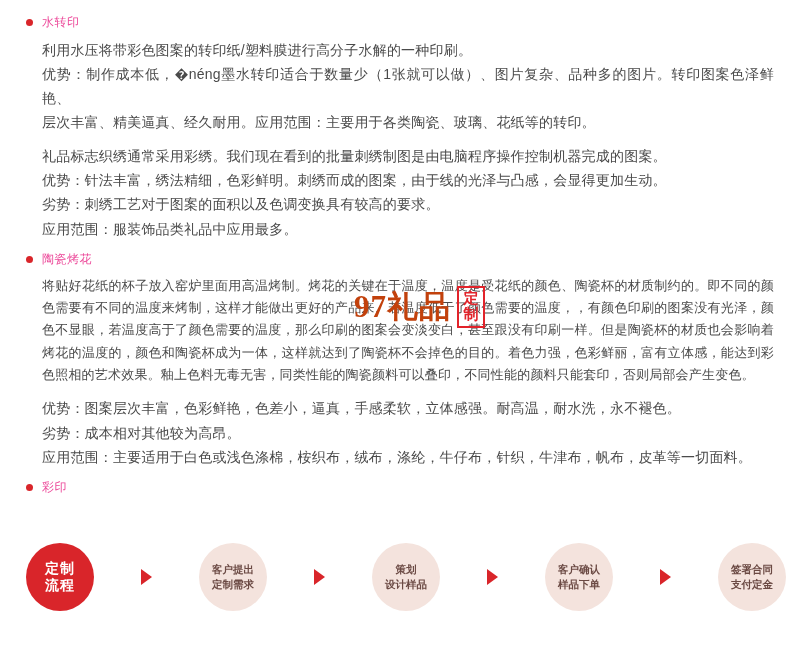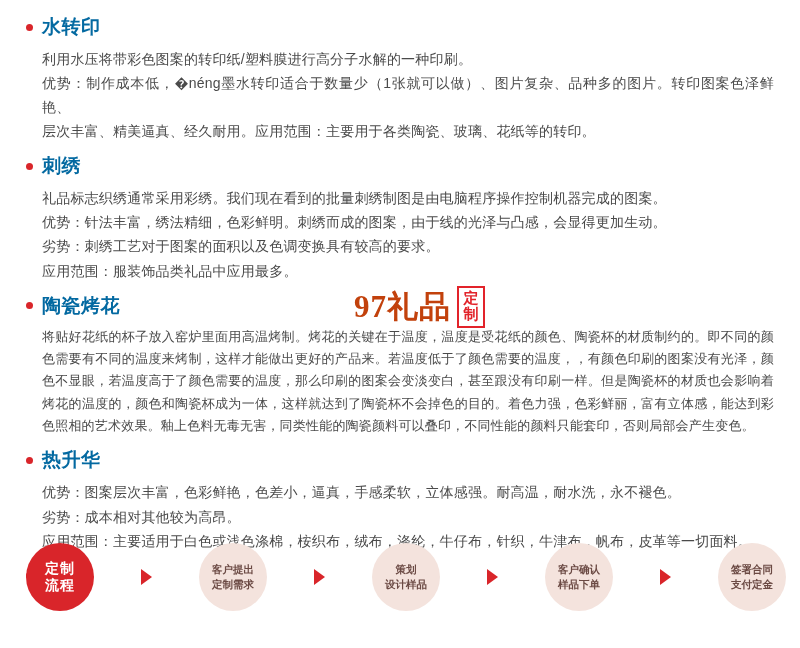--- a/index.html
+++ b/index.html
@@ -32,23 +32,23 @@
   }
   .bullet {
     width: 7px;
     height: 7px;
     border-radius: 50%;
     background: #d9252a;
     margin-right: 9px;
     flex: 0 0 auto;
   }
   .sec-title {
-    color: #0369a1;
-    font-size: 19px;
-    font-weight: bold;
+    color: #ec4899;
+    font-size: 12px;
+    font-weight: normal;
     letter-spacing: 0.5px;
   }
   .sec-body {
     padding-left: 16px;
   }
   .line {
     font-size: 14px;
     line-height: 1.72;
     color: #4a4a4a;
     letter-spacing: 0.2px;
@@ -157,47 +157,39 @@
       <span class="sec-title">水转印</span>
     </div>
     <div class="sec-body">
       <div class="line">利用水压将带彩色图案的转印纸/塑料膜进行高分子水解的一种印刷。</div>
       <div class="line">优势：制作成本低，�néng墨水转印适合于数量少（1张就可以做）、图片复杂、品种多的图片。转印图案色泽鲜艳、</div>
       <div class="line">层次丰富、精美逼真、经久耐用。应用范围：主要用于各类陶瓷、玻璃、花纸等的转印。</div>
     </div>
   </div>
 
   <div class="section">
-    <div class="sec-head">
-      <span class="bullet"></span>
-      <span class="sec-title">刺绣</span>
-    </div>
     <div class="sec-body">
       <div class="line">礼品标志织绣通常采用彩绣。我们现在看到的批量刺绣制图是由电脑程序操作控制机器完成的图案。</div>
       <div class="line">优势：针法丰富，绣法精细，色彩鲜明。刺绣而成的图案，由于线的光泽与凸感，会显得更加生动。</div>
       <div class="line">劣势：刺绣工艺对于图案的面积以及色调变换具有较高的要求。</div>
       <div class="line">应用范围：服装饰品类礼品中应用最多。</div>
     </div>
   </div>
 
   <div class="section">
     <div class="sec-head">
       <span class="bullet"></span>
       <span class="sec-title">陶瓷烤花</span>
     </div>
     <div class="sec-body">
       <div class="para">将贴好花纸的杯子放入窑炉里面用高温烤制。烤花的关键在于温度，温度是受花纸的颜色、陶瓷杯的材质制约的。即不同的颜色需要有不同的温度来烤制，这样才能做出更好的产品来。若温度低于了颜色需要的温度，，有颜色印刷的图案没有光泽，颜色不显眼，若温度高于了颜色需要的温度，那么印刷的图案会变淡变白，甚至跟没有印刷一样。但是陶瓷杯的材质也会影响着烤花的温度的，颜色和陶瓷杯成为一体，这样就达到了陶瓷杯不会掉色的目的。着色力强，色彩鲜丽，富有立体感，能达到彩色照相的艺术效果。釉上色料无毒无害，同类性能的陶瓷颜料可以叠印，不同性能的颜料只能套印，否则局部会产生变色。</div>
     </div>
   </div>
 
   <div class="section">
-    <div class="sec-head">
-      <span class="bullet"></span>
-      <span class="sec-title">热升华</span>
-    </div>
     <div class="sec-body">
       <div class="line">优势：图案层次丰富，色彩鲜艳，色差小，逼真，手感柔软，立体感强。耐高温，耐水洗，永不褪色。</div>
       <div class="line">劣势：成本相对其他较为高昂。</div>
       <div class="line">应用范围：主要适用于白色或浅色涤棉，桉织布，绒布，涤纶，牛仔布，针织，牛津布，帆布，皮革等一切面料。</div>
     </div>
   </div>
 
   <div class="section">
     <div class="sec-head">
       <span class="bullet"></span>

